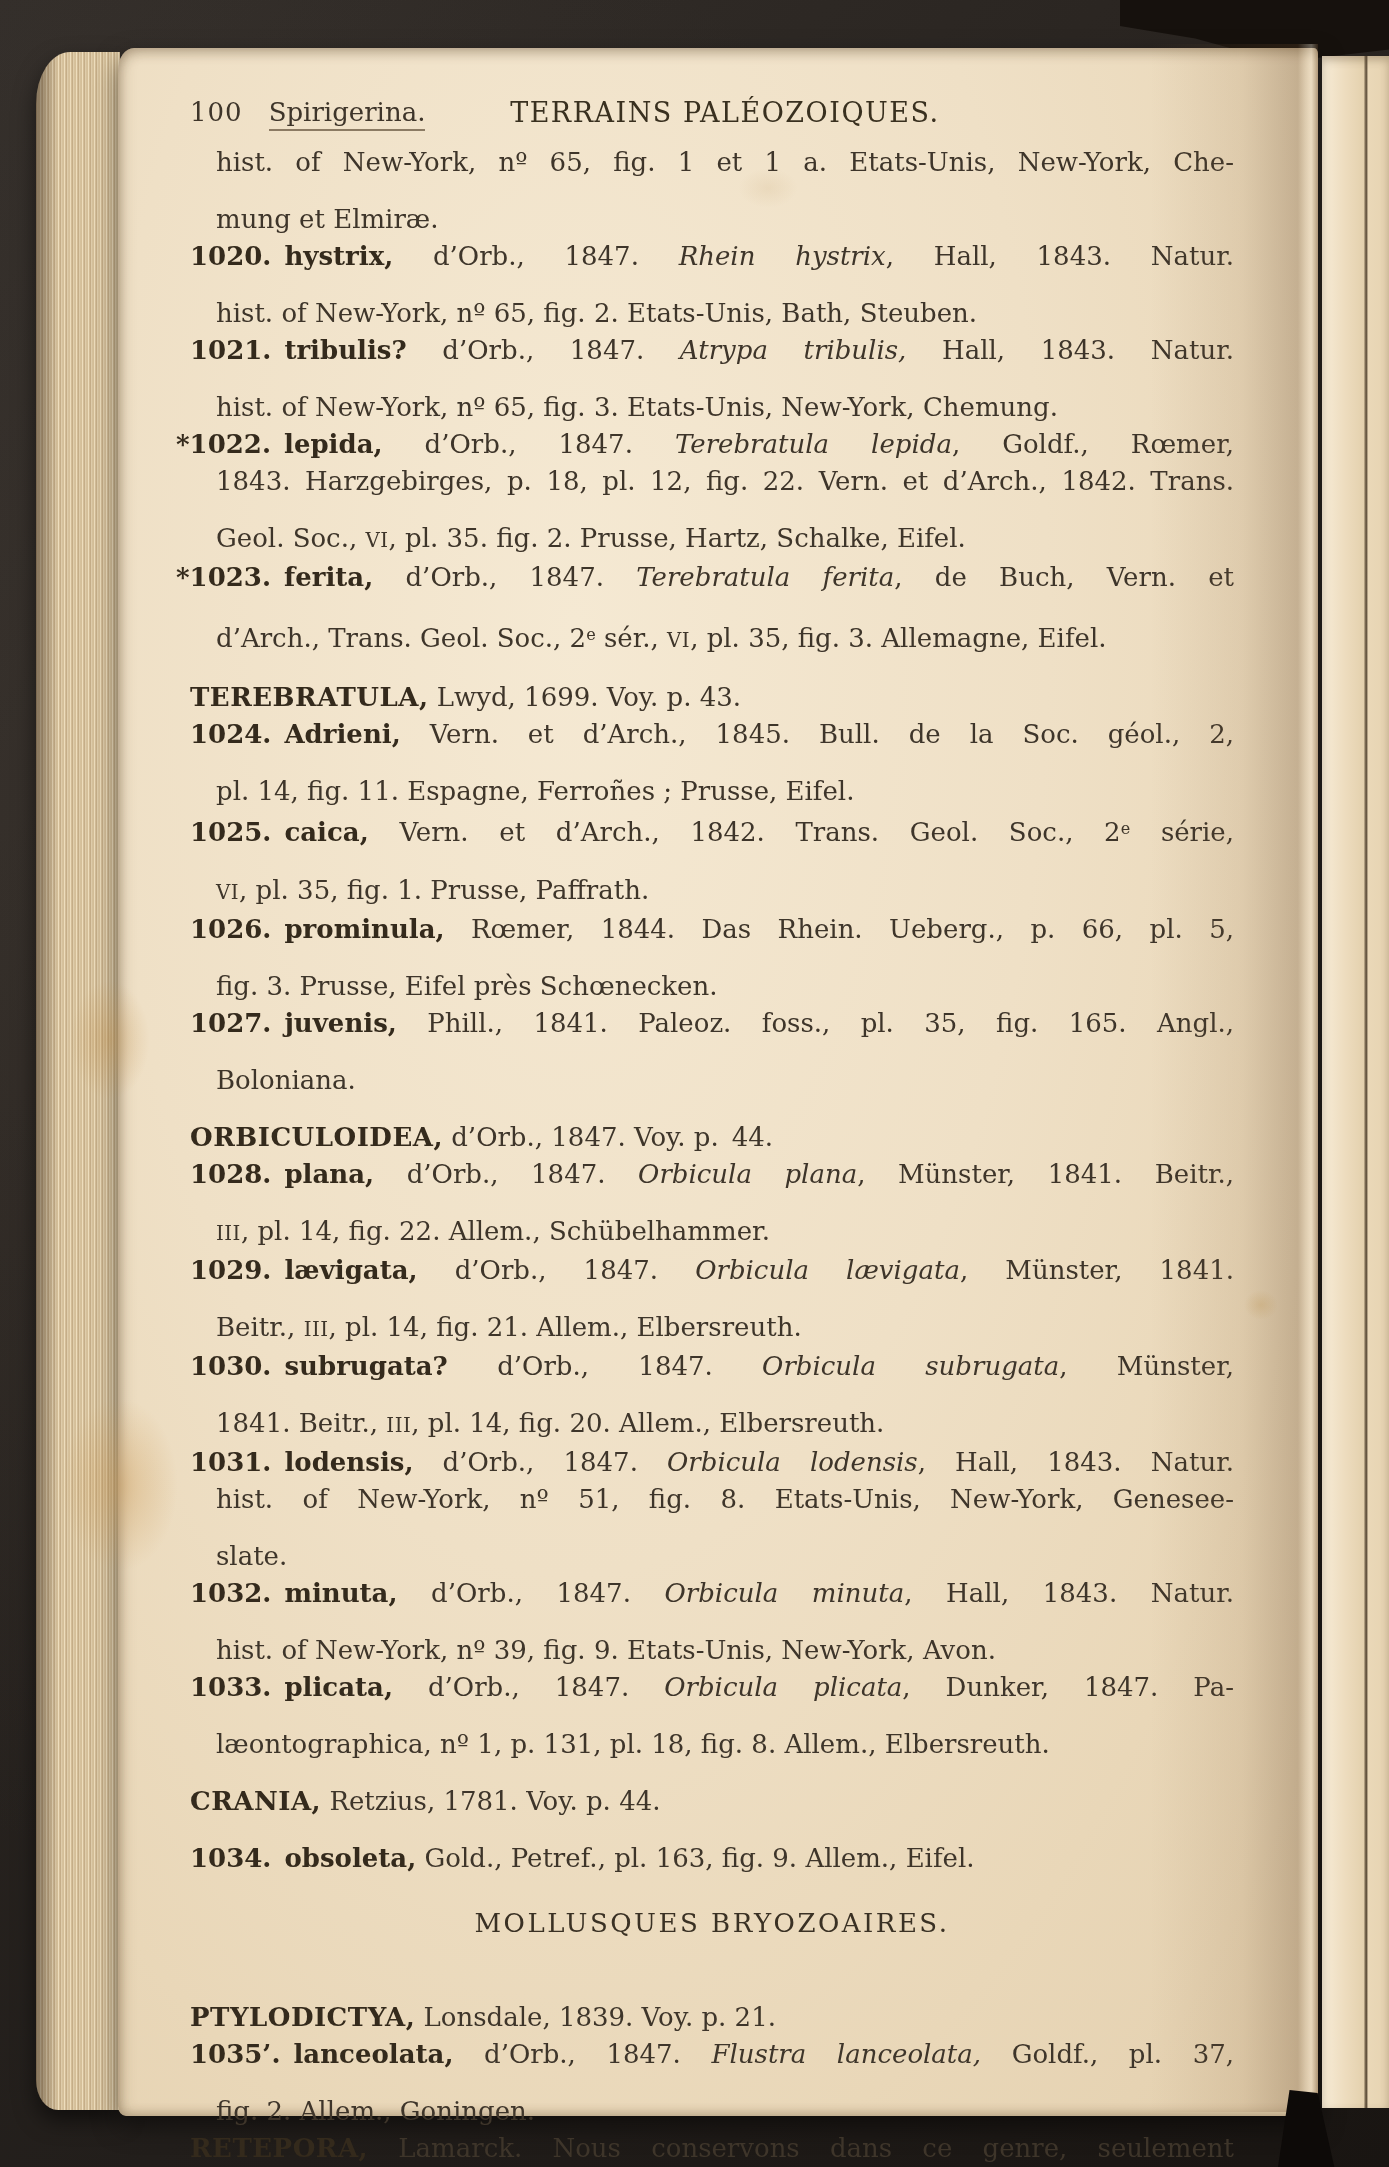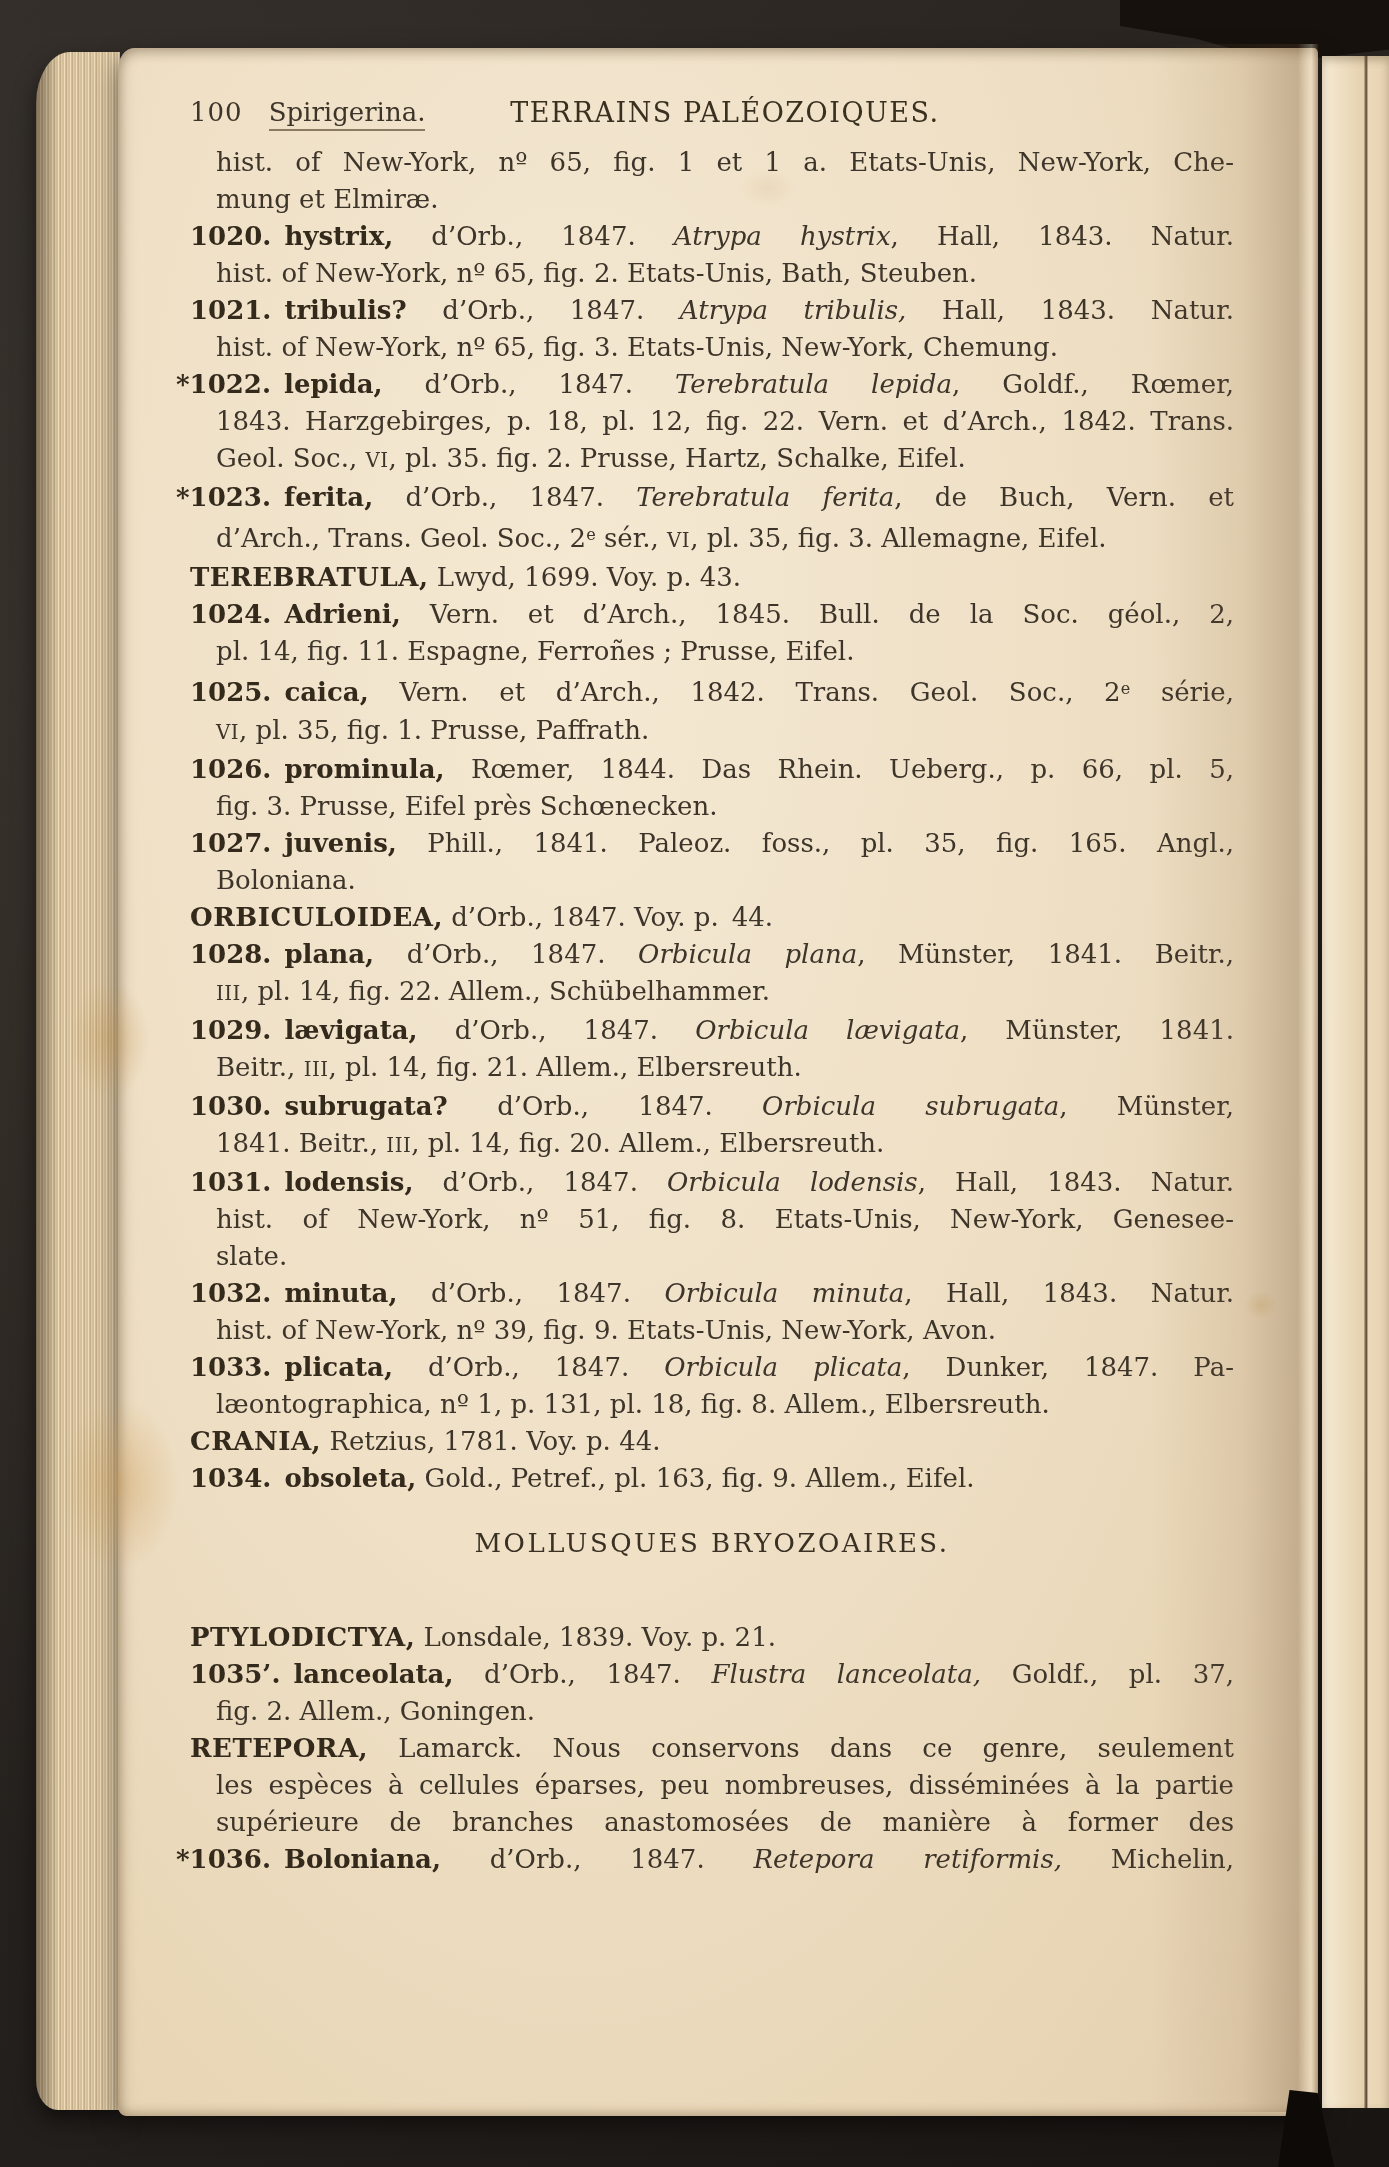--- a/index.html
+++ b/index.html
@@ -74,21 +74,21 @@
   }
   .page-header{position:relative;height:37px;white-space:nowrap;}
   .page-num{letter-spacing:1px;}
   .running-genus{margin-left:26px;border-bottom:2px solid rgba(95,78,55,.7);padding-bottom:2px;}
   .running-title{
     position:absolute;left:50%;top:0;transform:translateX(-47%);
     letter-spacing:1.5px;font-size:27px;color:#39301f;
   }
   .body-lines{margin-top:13px;}
   .line{text-align:justify;text-align-last:justify;}
-  .line.last{text-align-last:left;}
+  .line.last{text-align-last:left;margin-top:20px;}
   .line.cont{padding-left:26px;}
   .line.star{margin-left:-14px;}
   .b{font-weight:bold;color:#342a1c;}
   .genus .b{letter-spacing:.5px;}
   .i{font-style:italic;}
   .sc{text-transform:uppercase;font-size:.76em;letter-spacing:.5px;}
   .sup{font-size:.62em;vertical-align:.45em;}
   .section-heading{
     margin:28px 0 57px;text-align:center;text-align-last:center;
     letter-spacing:2.5px;font-size:26px;color:#3a3124;
@@ -105,21 +105,21 @@
     <div class="stain s3"></div>
 
     <div class="text-block">
       <div class="page-header">
         <span class="page-num">100</span><span class="running-genus">Spirigerina.</span>
         <span class="running-title">TERRAINS PALÉOZOIQUES.</span>
       </div>
       <div class="body-lines">
           <div class="line cont"><span>hist. of New-York, nº 65, fig. 1 et 1 a. Etats-Unis, New-York, Che-</span></div>
           <div class="line cont last"><span>mung et Elmiræ.</span></div>
-          <div class="line entry"><span class="b">1020. hystrix,</span><span> d’Orb., 1847. </span><span class="i">Atrypa hystrix</span><span>, Hall, 1843. Natur.</span></div>
+          <div class="line entry"><span class="b">1020. hystrix,</span><span> d’Orb., 1847. </span><span class="i">Rhein hystrix</span><span>, Hall, 1843. Natur.</span></div>
           <div class="line cont last"><span>hist. of New-York, nº 65, fig. 2. Etats-Unis, Bath, Steuben.</span></div>
           <div class="line entry"><span class="b">1021. tribulis?</span><span> d’Orb., 1847. </span><span class="i">Atrypa tribulis,</span><span> Hall, 1843. Natur.</span></div>
           <div class="line cont last"><span>hist. of New-York, nº 65, fig. 3. Etats-Unis, New-York, Chemung.</span></div>
           <div class="line entry star"><span class="b">*1022. lepida,</span><span> d’Orb., 1847. </span><span class="i">Terebratula lepida</span><span>, Goldf., Rœmer,</span></div>
           <div class="line cont"><span>1843. Harzgebirges, p. 18, pl. 12, fig. 22. Vern. et d’Arch., 1842. Trans.</span></div>
           <div class="line cont last"><span>Geol. Soc., </span><span class="sc">vi</span><span>, pl. 35. fig. 2. Prusse, Hartz, Schalke, Eifel.</span></div>
           <div class="line entry star"><span class="b">*1023. ferita,</span><span> d’Orb., 1847. </span><span class="i">Terebratula ferita</span><span>, de Buch, Vern. et</span></div>
           <div class="line cont last"><span>d’Arch., Trans. Geol. Soc., 2</span><span class="sup">e</span><span> sér., </span><span class="sc">vi</span><span>, pl. 35, fig. 3. Allemagne, Eifel.</span></div>
           <div class="line genus last"><span class="b">TEREBRATULA,</span><span> Lwyd, 1699. Voy. p. 43.</span></div>
           <div class="line entry"><span class="b">1024. Adrieni,</span><span> Vern. et d’Arch., 1845. Bull. de la Soc. géol., 2,</span></div>

